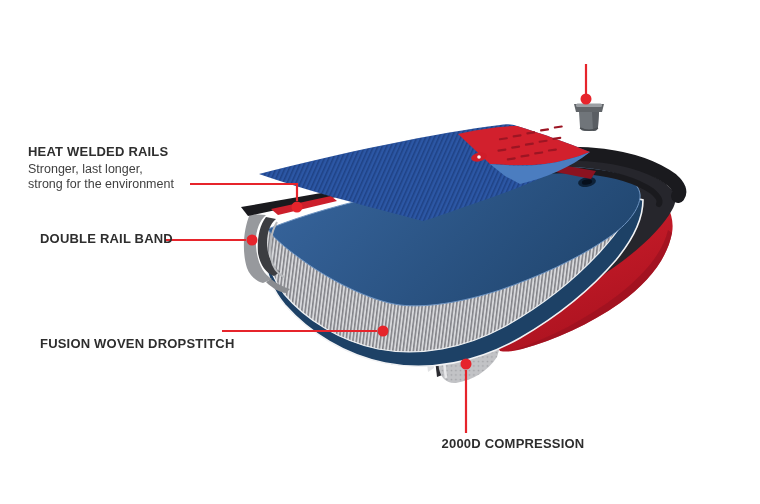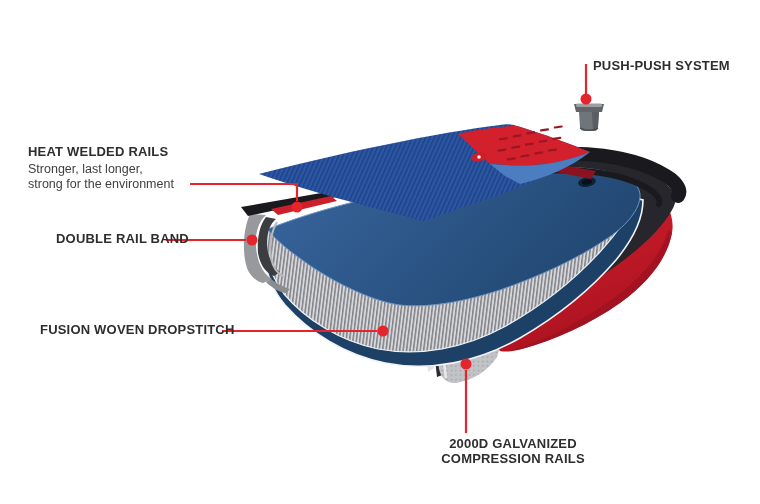--- a/index.html
+++ b/index.html
@@ -168,38 +168,34 @@
       <circle class="ldot" cx="252" cy="240" r="5.5"></circle>
 
       <path class="leader" d="M 222,331 L 377,331"></path>
       <circle class="ldot" cx="383" cy="331" r="5.5"></circle>
 
       <path class="leader" d="M 466,370 L 466,433"></path>
       <circle class="ldot" cx="466" cy="364" r="5.5"></circle>
     </g>
   </svg>
 
-  <div class="lbl" style="left:593px;top:58px;">
-    <div class="lbl-title">PUSH-PUSH SYSTEM</div>
-  </div>
 
   <div class="lbl" style="left:28px;top:144px;">
     <div class="lbl-title">HEAT WELDED RAILS</div>
     <div class="lbl-sub">
       <div>Stronger, last longer,</div>
       <div>strong for the environment</div>
     </div>
   </div>
 
-  <div class="lbl" style="left:56px;top:231px;">
+  <div class="lbl" style="left:40px;top:231px;">
     <div class="lbl-title">DOUBLE RAIL BAND</div>
   </div>
 
-  <div class="lbl" style="left:40px;top:322px;">
+  <div class="lbl" style="left:40px;top:336px;">
     <div class="lbl-title">FUSION WOVEN DROPSTITCH</div>
   </div>
 
   <div class="lbl lbl-center" style="left:413px;top:436px;width:200px;">
-    <div class="lbl-title">2000D GALVANIZED</div>
-    <div class="lbl-title">COMPRESSION RAILS</div>
+    <div class="lbl-title">2000D COMPRESSION</div>
   </div>
 
 </div>
 
 </body></html>

